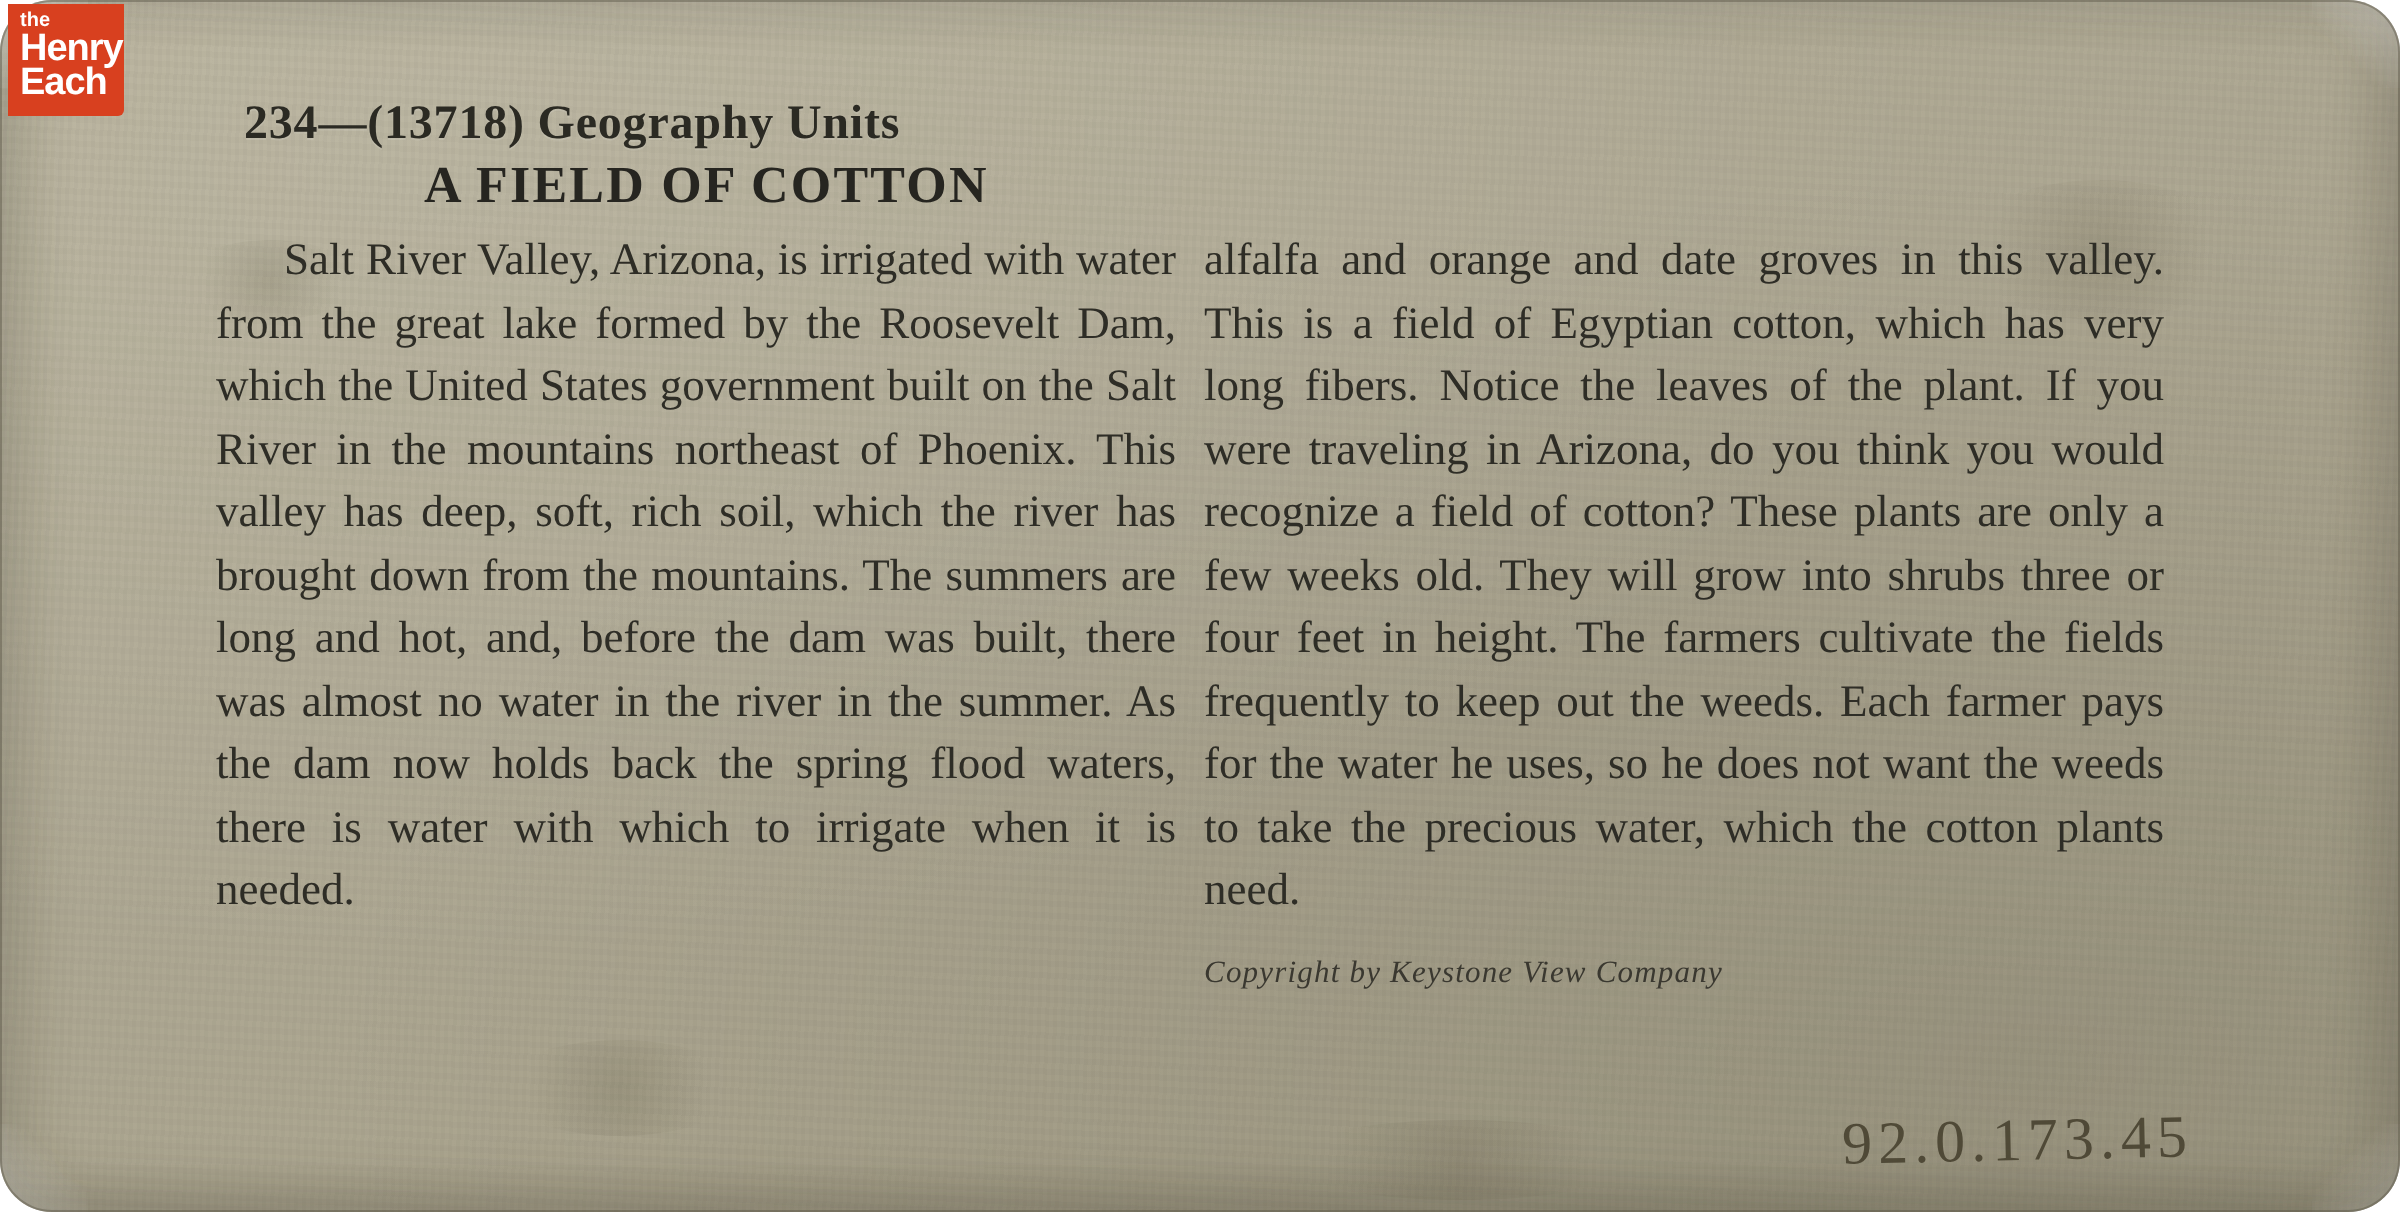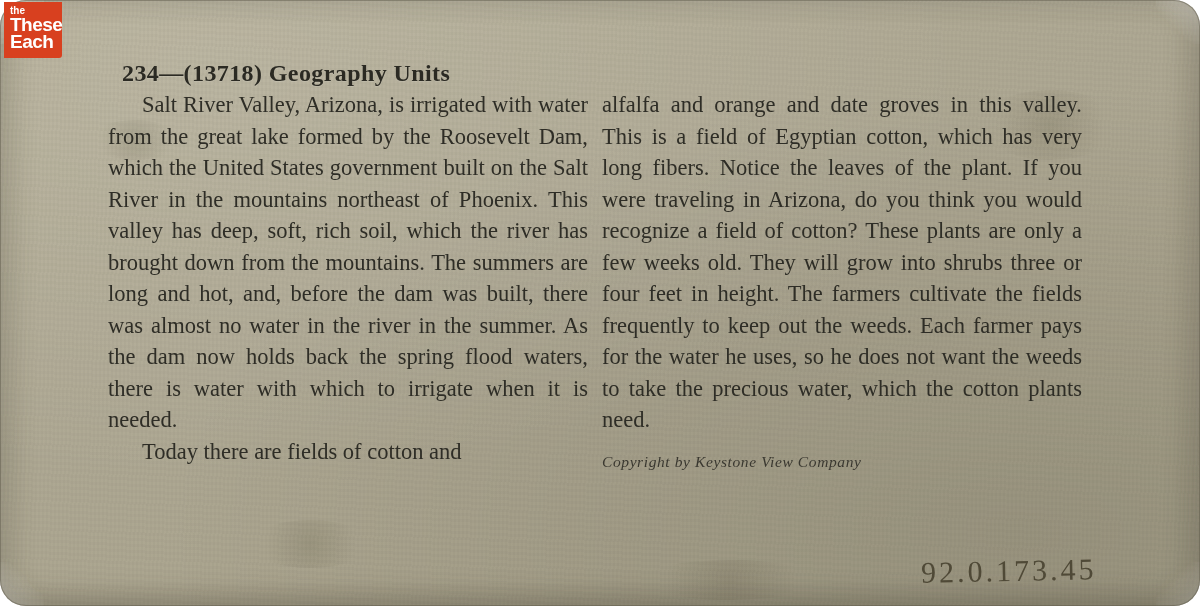--- a/index.html
+++ b/index.html
@@ -92,21 +92,21 @@
     border-bottom-right-radius: 3px;
   }
   #logo .l1 { font-size: 10px; font-weight: bold; letter-spacing: 0px; }
   #logo .l2 { font-size: 19px; letter-spacing: -0.5px; margin-top: -1px; }
   #logo .l3 { font-size: 19px; letter-spacing: -0.5px; margin-top: -3px; }
 
   
   #doc {
     position: absolute;
     left: 108px;
-    top: 60px;
+    top: 49px;
     width: 988px;
     color: #2c2b25;
   }
   #catalog-line {
     font-size: 24px;
     letter-spacing: 0.4px;
     font-weight: 600;
     color: #2b2a23;
     margin: 0 0 2px 14px;
     text-shadow: 0 1px 0 rgba(255,255,255,0.12);
@@ -181,34 +181,34 @@
 
     <div class="corner tl"></div>
     <div class="corner tr"></div>
     <div class="corner bl"></div>
     <div class="corner br"></div>
 
     <div id="edges"></div>
 
     <div id="logo">
       <div class="l1">the</div>
-      <div class="l2">These</div>
+      <div class="l2">Henry</div>
       <div class="l3">Each</div>
     </div>
 
     <div id="doc">
 
       <div id="catalog-line">234—(13718) Geography Units</div>
 
+      <div id="title">A FIELD OF COTTON</div>
 
       <div id="columns">
 
         <div class="col">
           <p class="indent">Salt River Valley, Arizona, is irrigated with water from the great lake formed by the Roosevelt Dam, which the United States government built on the Salt River in the mountains northeast of Phoenix. This valley has deep, soft, rich soil, which the river has brought down from the mountains. The summers are long and hot, and, before the dam was built, there was almost no water in the river in the summer. As the dam now holds back the spring flood waters, there is water with which to irrigate when it is needed.</p>
-          <p class="indent">Today there are fields of cotton and</p>
         </div>
 
         <div class="col">
           <p>alfalfa and orange and date groves in this valley. This is a field of Egyptian cotton, which has very long fibers. Notice the leaves of the plant. If you were traveling in Arizona, do you think you would recognize a field of cotton? These plants are only a few weeks old. They will grow into shrubs three or four feet in height. The farmers cultivate the fields frequently to keep out the weeds. Each farmer pays for the water he uses, so he does not want the weeds to take the precious water, which the cotton plants need.</p>
           <div id="copyright">Copyright by Keystone View Company</div>
         </div>
 
       </div>
     </div>
 

